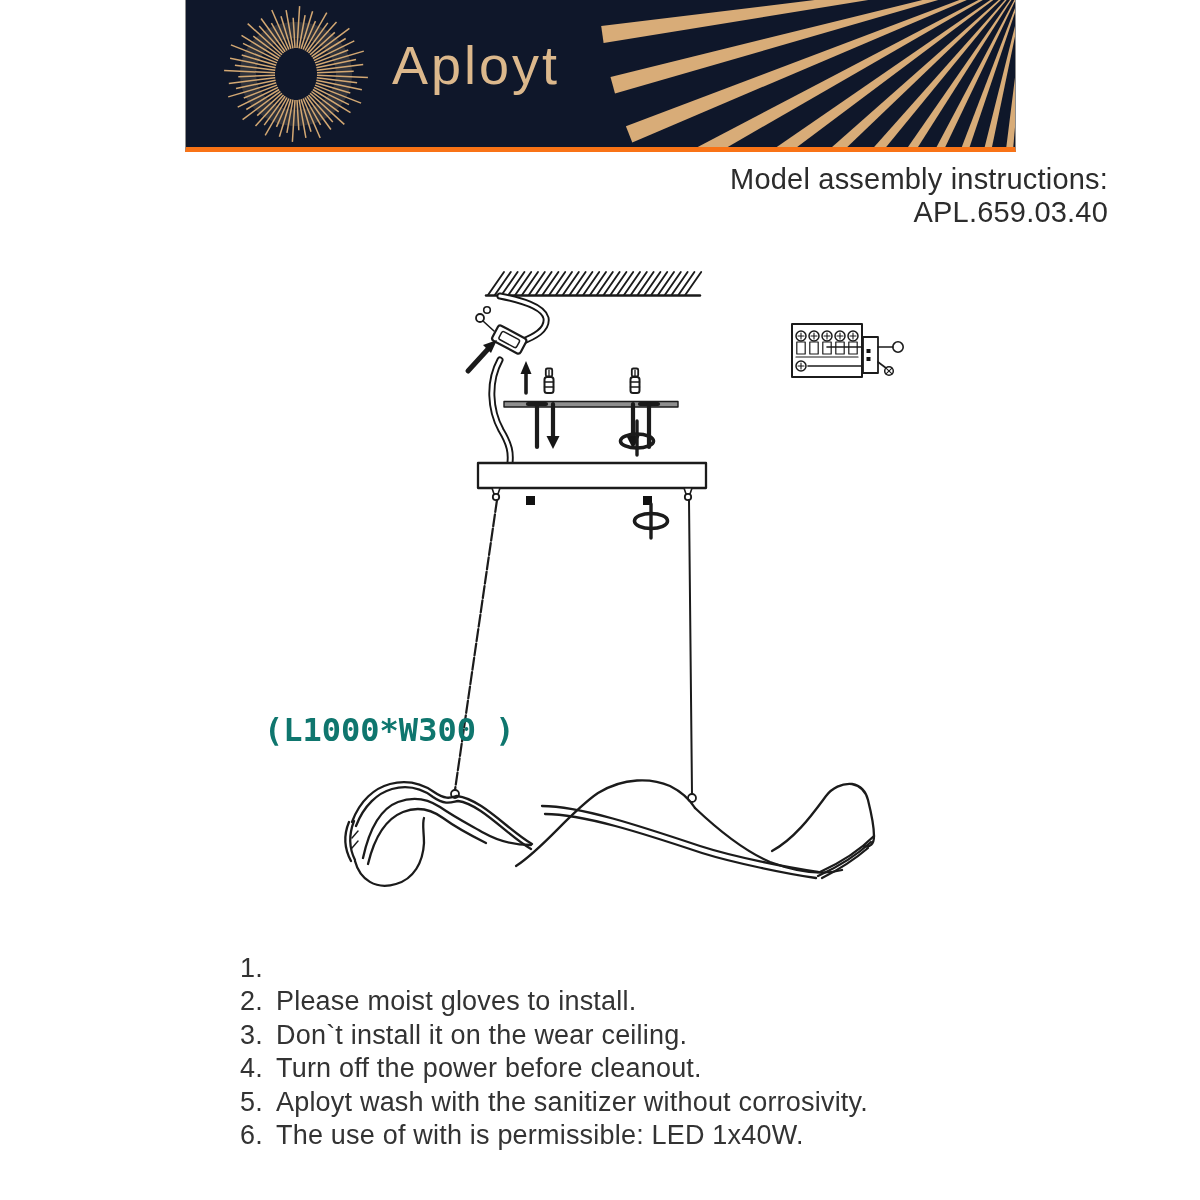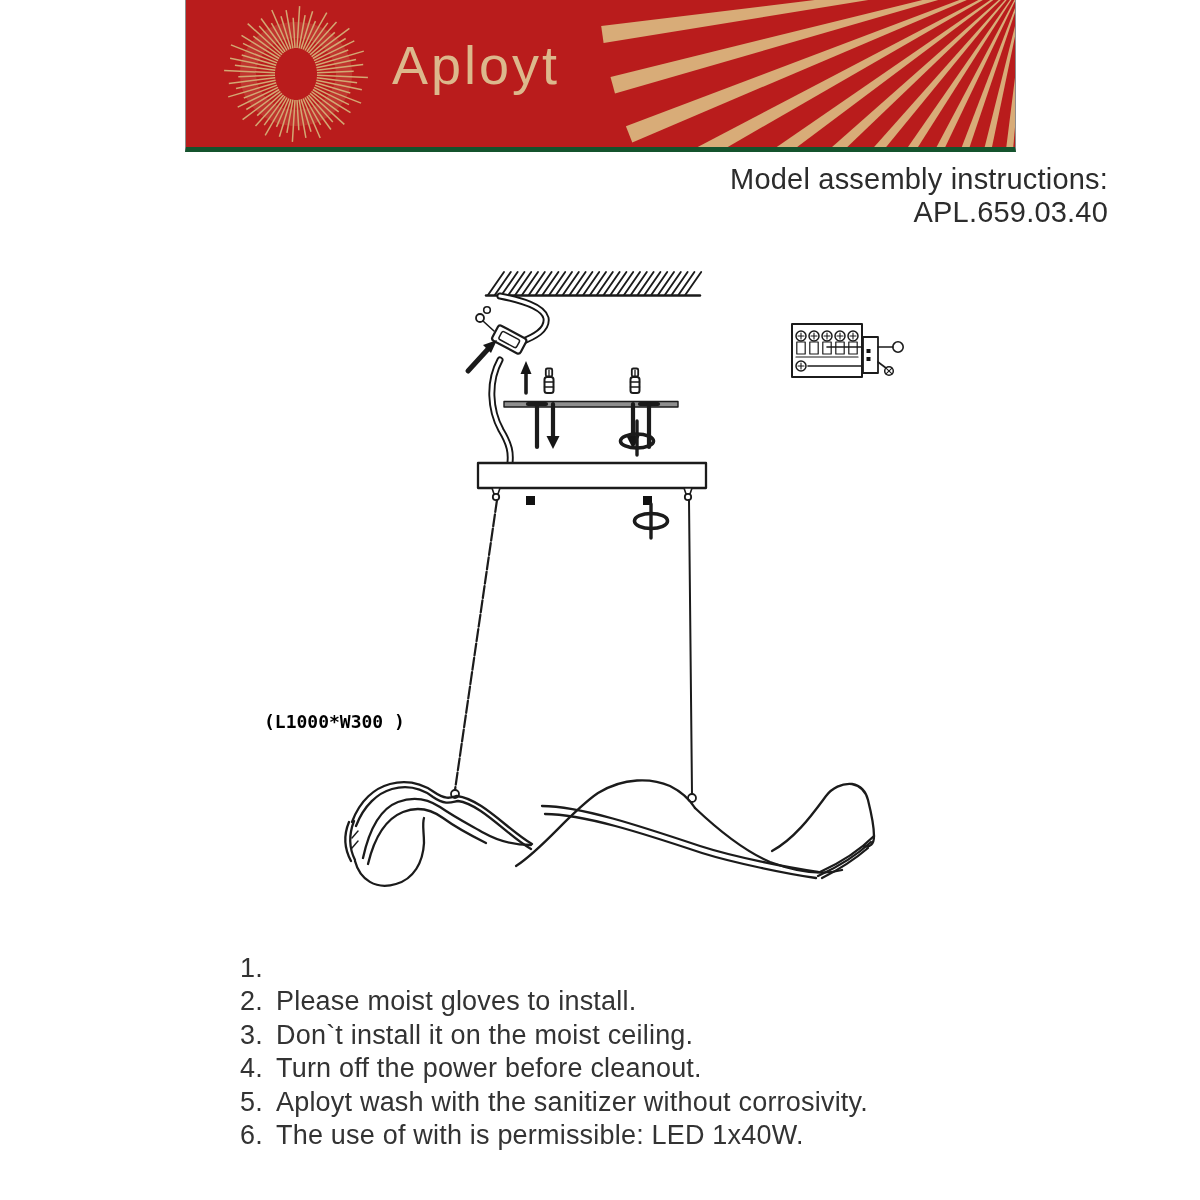--- a/index.html
+++ b/index.html
@@ -1,35 +1,35 @@
 <!DOCTYPE html>
 <html><head>
 <meta charset="utf-8">
 <style>
   html,body{margin:0;padding:0;background:#ffffff;}
   .page{position:relative;width:1200px;height:1200px;background:#ffffff;overflow:hidden;
         font-family:"Liberation Sans", sans-serif;}
   .abs{position:absolute;}
 
   
-  .banner{left:185px;top:0;width:829px;height:147px;background:#b91c1c;
-          border:1.5px solid #8d8d8d;border-top:none;border-bottom:5px solid #14532d;
+  .banner{left:185px;top:0;width:829px;height:147px;background:#0f172a;
+          border:1.5px solid #8d8d8d;border-top:none;border-bottom:5px solid #f97316;
           overflow:hidden;}
   .banner svg{position:absolute;left:0;top:0;}
   .brand{position:absolute;left:206px;top:34px;font-size:54px;font-weight:400;
          letter-spacing:3px;color:#dcb88c;}
 
   
   .title-block{left:0;top:163px;width:1108px;text-align:right;color:#2c2c2c;
                font-size:29px;line-height:33px;letter-spacing:0.2px;font-weight:500;}
 
   
   .diagram{left:0;top:0;width:1200px;height:1200px;}
   .dim-label{left:264px;top:711px;font-family:"DejaVu Sans Mono", monospace;
-             font-weight:700;font-size:18px;color:#000000;}
+             font-weight:700;font-size:32px;color:#0f766e;}
 
   
   .instructions{left:240px;top:952px;width:780px;margin:0;padding:0;list-style:none;
                 font-size:27px;line-height:33.4px;color:#333;letter-spacing:0.2px;}
   .instructions li{display:flex;}
   .instructions .num{width:36px;flex:0 0 36px;}
 </style>
 </head>
 <body>
 
@@ -313,21 +313,21 @@
   <ol class="abs instructions">
     <li>
       <span class="num">1.</span>
     </li>
     <li>
       <span class="num">2.</span>
       <span class="txt">Please moist gloves to install.</span>
     </li>
     <li>
       <span class="num">3.</span>
-      <span class="txt">Don`t install it on the moist ceiling.</span>
+      <span class="txt">Don`t install it on the wear ceiling.</span>
     </li>
     <li>
       <span class="num">4.</span>
       <span class="txt">Turn off the power before cleanout.</span>
     </li>
     <li>
       <span class="num">5.</span>
       <span class="txt">Aployt wash with the sanitizer without corrosivity.</span>
     </li>
     <li>

